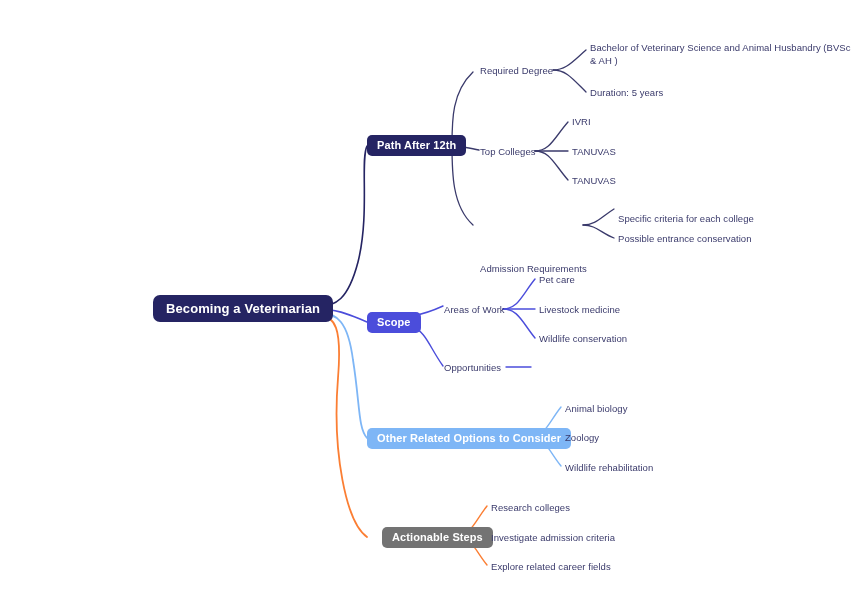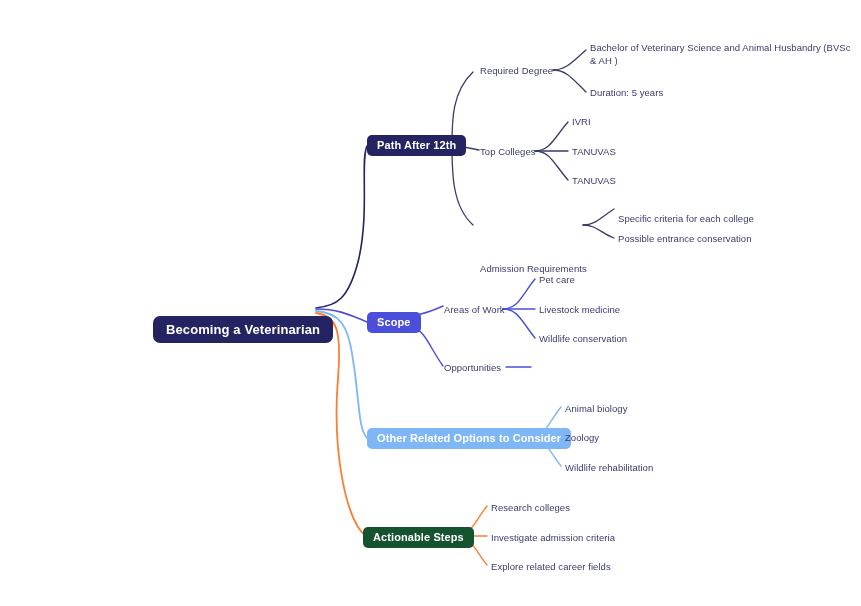--- a/index.html
+++ b/index.html
@@ -37,37 +37,36 @@
     top: 295px;
     height: 27px;
     line-height: 27px;
     padding: 0 13px;
     border-radius: 7px;
     background: #252463;
     color: #ffffff;
     font-size: 13px;
     font-weight: bold;
     letter-spacing: 0.1px;
-    margin-top: 21px;
   }
   
   .branch-node {
     height: 21px;
     line-height: 21px;
     padding: 0 10px;
     border-radius: 5px;
     color: #ffffff;
     font-size: 11px;
     font-weight: bold;
     letter-spacing: 0.1px;
   }
   .branch-path   { left: 367px; top: 135px; background: #252463; }
   .branch-scope  { left: 367px; top: 312px; background: #4b4ddb; text-align: right; }
   .branch-other  { left: 367px; top: 428px; background: #7eb6f6; }
-  .branch-action { left: 363px; top: 527px; background: #14532d; }
+  .branch-action { left: 382px; top: 527px; background: #737373; }
 
   
   .sub-node {
     font-size: 9.5px;
     line-height: 13px;
     letter-spacing: 0.05px;
   }
   .c-navy  { color: #3a3a6b; }
 
   

